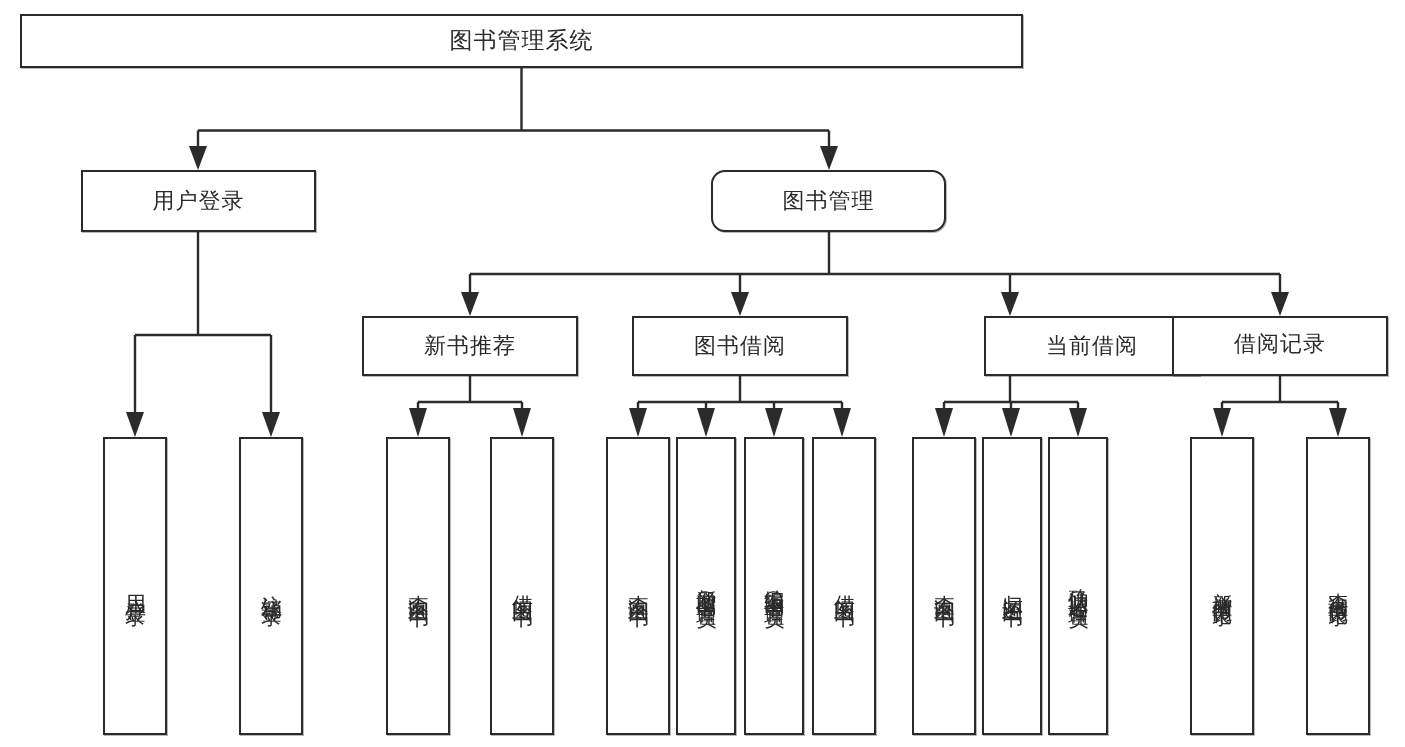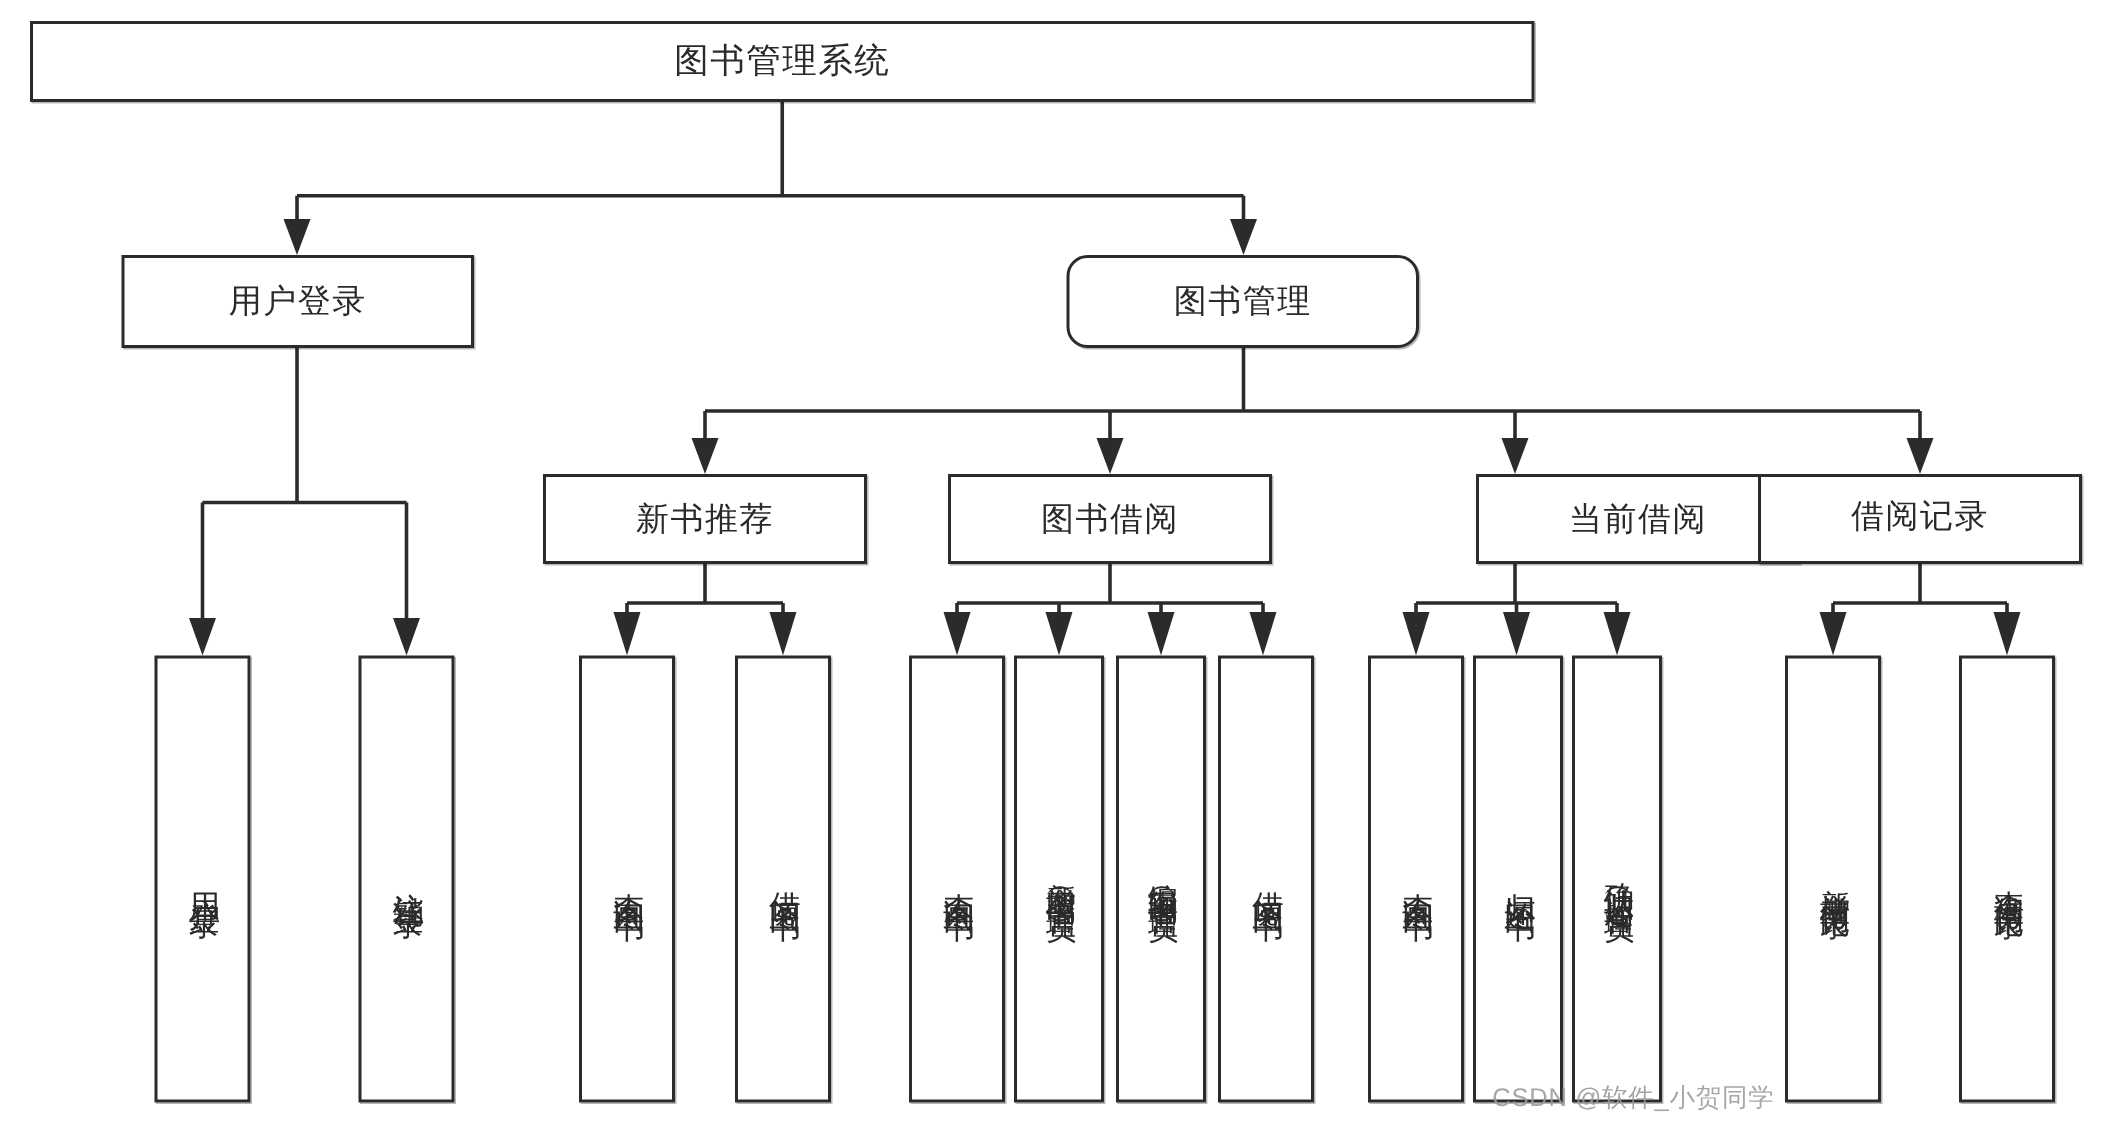--- a/index.html
+++ b/index.html
@@ -246,15 +246,14 @@
   </div>
 
   <div class="node-box node-v tall" style="left:1190px; top:437px; width:64px; height:298px;">
     <span class="node-label">新增借阅记录</span>
   </div>
 
   <div class="node-box node-v tall" style="left:1306px; top:437px; width:64px; height:298px;">
     <span class="node-label">查询借阅记录</span>
   </div>
 
-  <div id="watermark">CSDN @软件_小贺同学</div>
 
 </div>
 
 </body></html>

